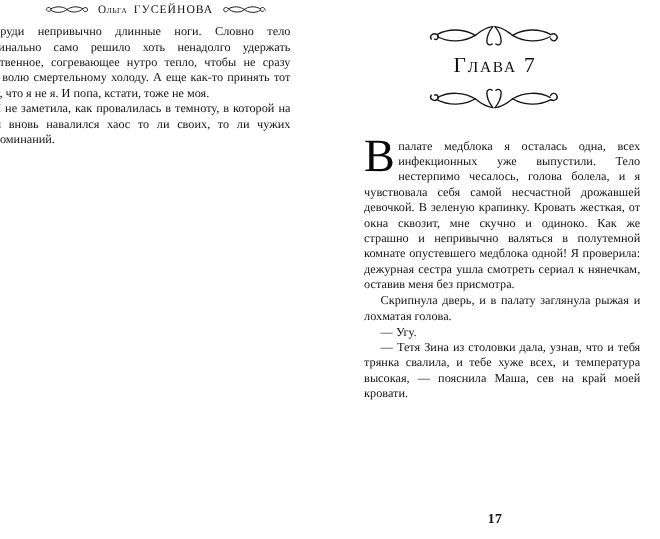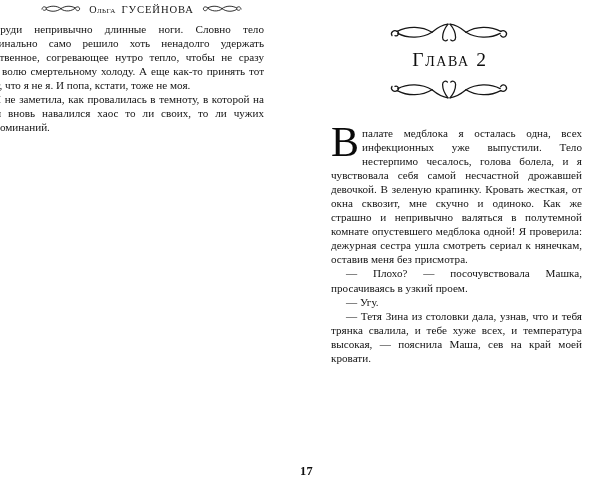--- a/index.html
+++ b/index.html
@@ -139,20 +139,21 @@
     padding: 1px 3px 0 0;
     margin-top: -1px;
     color: #0a0a0a;
   }
 
   .folio {
     position: absolute;
     left: 0;
     top: 464px;
     width: 300px;
+    text-align: center;
     font-size: 12.4px;
     font-weight: bold;
     color: #101010;
     letter-spacing: 0.3px;
   }
 </style>
 </head>
 <body>
 
 <div class="spread">
@@ -208,42 +209,42 @@
             <path d="M48 10.2 C54 5.2 60 2.6 64 2.2"></path>
             <path d="M64 2.2 C60.6 6.4 58.6 11.4 58.6 15.6 C58.6 18.6 61.4 19.6 63.4 18.0"></path>
             <path d="M66 2.2 C69.6 6.4 71.6 11.4 71.6 15.6 C71.6 18.6 68.8 19.6 66.8 18.0"></path>
             <path d="M66 2.2 C70 2.6 76 5.2 82 10.2"></path>
             <path d="M82 10.2 C92 16.4 106 16.8 116.2 11.4"></path>
             <path d="M82 10.2 C92 4.0 106 3.6 116.8 9.4"></path>
             <path d="M116.8 9.4 C120 7.4 124 10.4 122 13.6 C120.4 16.2 117.4 15.0 116.6 13.2"></path>
           </g>
         </svg>
       </div>
-      <div class="chapter-title">Глава 2</div>
+      <div class="chapter-title">Глава 7</div>
       <div class="orn-bottom">
         <svg width="132" height="22" viewBox="0 0 132 22" xmlns="http://www.w3.org/2000/svg">
           <g fill="none" stroke="#161616" stroke-width="1.25" stroke-linecap="round" transform="translate(0,22) scale(1,-1)">
             <path d="M8 13.6 C6 10.4 10 7.4 13.2 9.4 C16 11.2 13.6 14.8 11 13.6"></path>
             <path d="M13.2 9.4 C24 3.6 38 4.0 48 10.2"></path>
             <path d="M48 10.2 C38 16.4 24 16.8 13.8 11.4"></path>
             <path d="M48 10.2 C54 5.2 60 2.6 64 2.2"></path>
             <path d="M64 2.2 C60.6 6.4 58.6 11.4 58.6 15.6 C58.6 18.6 61.4 19.6 63.4 18.0"></path>
             <path d="M66 2.2 C69.6 6.4 71.6 11.4 71.6 15.6 C71.6 18.6 68.8 19.6 66.8 18.0"></path>
             <path d="M66 2.2 C70 2.6 76 5.2 82 10.2"></path>
             <path d="M82 10.2 C92 16.4 106 16.8 116.2 11.4"></path>
             <path d="M82 10.2 C92 4.0 106 3.6 116.8 9.4"></path>
             <path d="M116.8 9.4 C120 7.4 124 10.4 122 13.6 C120.4 16.2 117.4 15.0 116.6 13.2"></path>
           </g>
         </svg>
       </div>
     </div>
 
     <div class="right-body">
       <p class="dropcap-para"><span class="dropcap">В</span><span>палате медблока я осталась одна, всех инфекционных уже выпустили. Тело нестерпимо чесалось, голова болела, и я чувствовала себя самой несчастной дрожавшей девочкой. В зеленую крапинку. Кровать жесткая, от окна сквозит, мне скучно и одиноко. Как же страшно и непривычно валяться в полутемной комнате опустевшего медблока одной! Я проверила: дежурная сестра ушла смотреть сериал к нянечкам, оставив меня без присмотра.</span></p>
-      <p>— Плохо? — посочувствовала Машка, просачиваясь в узкий проем.</p>
+      <p>Скрипнула дверь, и в палату заглянула рыжая и лохматая голова.</p>
       <p>— Угу.</p>
       <p>— Тетя Зина из столовки дала, узнав, что и тебя трянка свалила, и тебе хуже всех, и температура высокая, — пояснила Маша, сев на край моей кровати.</p>
     </div>
 
     <div class="folio">17</div>
 
   </div>
 
 </div>
 

